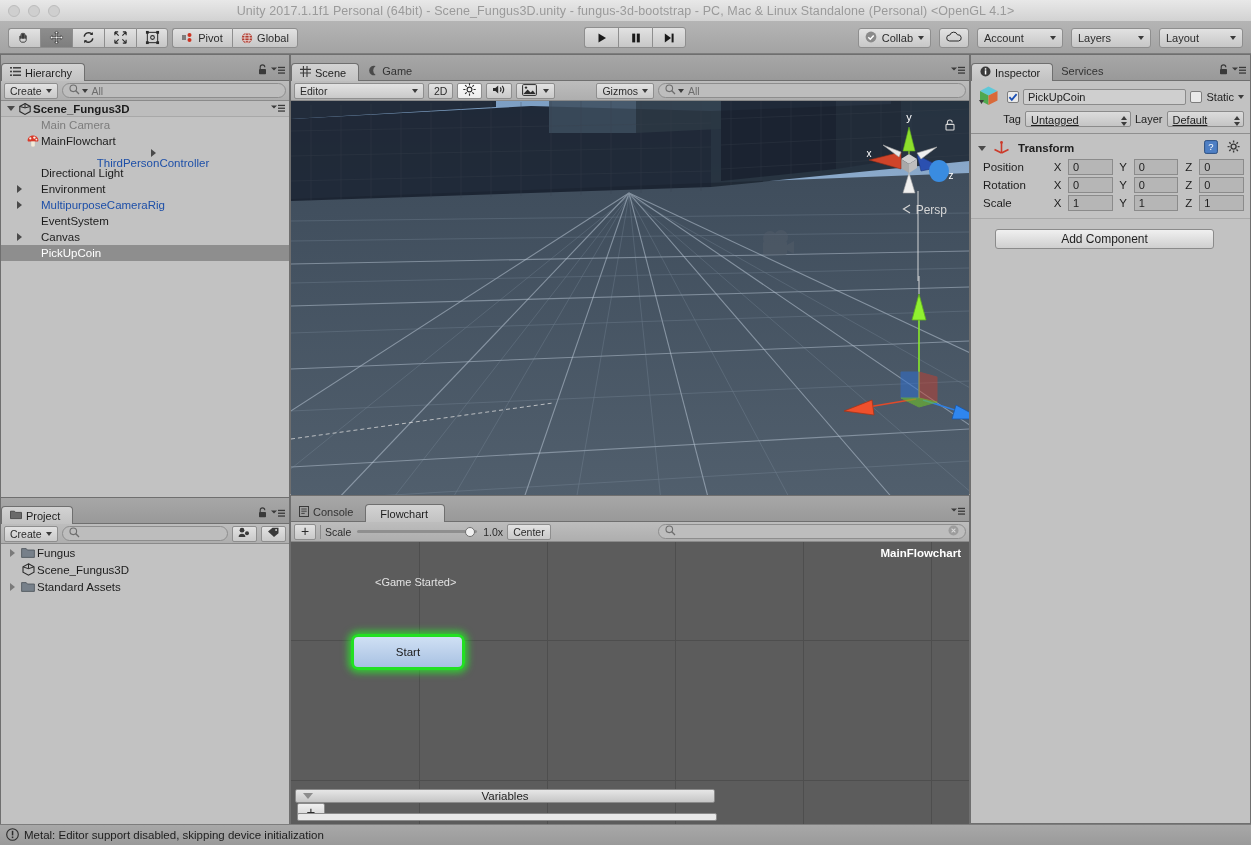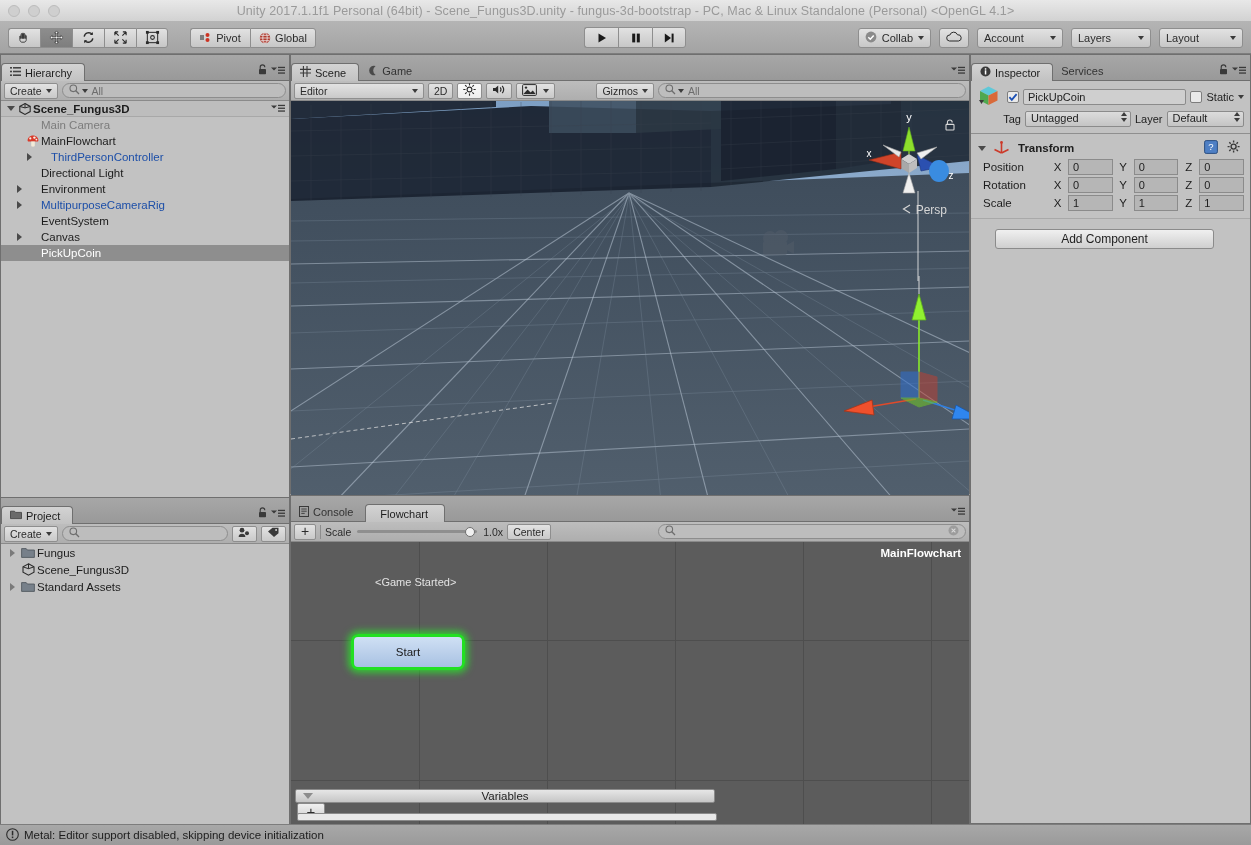--- a/index.html
+++ b/index.html
@@ -134,22 +134,22 @@
   .ibody { background: #c2c2c2; height: 730px; padding: 0; }
   .irow { display: flex; align-items: center; height: 18px; gap: 4px; }
   .ifield {
     height: 16px; background: #b6b6b6; border: 1px solid #8b8b8b;
     border-radius: 2px; display: flex; align-items: center;
     padding: 0 4px; font-size: 11px; color: #1d1d1d;
   }
   .ipopup {
     height: 16px; background: linear-gradient(to bottom, #dcdcdc, #c4c4c4);
     border: 1px solid #8b8b8b; border-radius: 2px;
-    display: flex; align-items: flex-start; justify-content: space-between;
-    padding: 0 3px 0 5px; font-size: 11px; color: #1d1d1d;
+    display: flex; align-items: flex-end; justify-content: space-between;
+    padding: 0 3px 0 5px; font-size: 11px; color: #1d1d1d; text-decoration: underline;
   }
   .upd { width: 0;height:0;border-left:3px solid transparent;border-right:3px solid transparent;border-bottom:4px solid #3c3c3c;}
   .dnd { width: 0;height:0;border-left:3px solid transparent;border-right:3px solid transparent;border-top:4px solid #3c3c3c;}
   .cbox { width: 12px; height: 12px; background: #e9e9e9; border: 1px solid #7d7d7d;
     border-radius: 2px; display: flex; align-items: center; justify-content: center; }
   .numfield { height: 16px; background: #b6b6b6; border: 1px solid #8b8b8b;
     display: flex; align-items: center; padding: 0 4px; font-size: 11px; color: #1d1d1d; flex: 1; }
   .addcomp {
     height: 20px; background: linear-gradient(to bottom, #f0f0f0, #cfcfcf);
     border: 1px solid #8b8b8b; border-radius: 3px;
@@ -257,21 +257,21 @@
               <circle cx="8" cy="8" r="2" fill="none" stroke="#2b2b2b" stroke-width="1.1"></circle>
               <rect x="1" y="1" width="3" height="3" fill="#2b2b2b"></rect>
               <rect x="12" y="1" width="3" height="3" fill="#2b2b2b"></rect>
               <rect x="1" y="12" width="3" height="3" fill="#2b2b2b"></rect>
               <rect x="12" y="12" width="3" height="3" fill="#2b2b2b"></rect>
             </svg>
         </span>
       </div>
     </div>
 
-    <div class="btngroup" style="margin-left:22px;justify-content:center;">
+    <div class="btngroup" style="margin-left:4px;justify-content:center;">
       <div class="tbtn" style="min-width:60px;">
         <span style="margin-right:4px;">
           <svg width="12" height="11" viewBox="0 0 12 11">
               <rect x="0" y="3" width="4" height="5" fill="#7d7d7d"></rect>
               <circle cx="7.5" cy="3" r="2" fill="#cc3322"></circle>
               <circle cx="7.5" cy="8" r="2" fill="#cc3322"></circle>
             </svg>
         </span>
         <span>Pivot</span>
       </div>
@@ -427,21 +427,21 @@
               <svg width="14" height="14" viewBox="0 0 14 14">
                 <path d="M1.6 6.4C1.6 3.6 3.9 1.4 7 1.4s5.4 2.2 5.4 5c0 .9-.7 1.2-1.6 1.2H3.2c-.9 0-1.6-.3-1.6-1.2z" fill="#d93a2a"></path>
                 <circle cx="4.3" cy="4.4" r="1.1" fill="#f5f0e8"></circle>
                 <circle cx="8.4" cy="3.6" r="1.2" fill="#f5f0e8"></circle>
                 <circle cx="10.4" cy="5.6" r="0.9" fill="#f5f0e8"></circle>
                 <path d="M5.2 7.6h3.6v3.9c0 .8-.8 1.2-1.8 1.2s-1.8-.4-1.8-1.2z" fill="#f2ead8"></path>
               </svg>
             </span>
             <span class="lbl">MainFlowchart</span>
           </div>
-          <div class="hrow" style="padding-left: 22px;">
+          <div class="hrow" style="padding-left: 16px; flex-direction: column;">
             <span class="tri">
               <span class="tri-r"></span>
             </span>
             <span class="ico"></span>
             <span class="lbl prefab">ThirdPersonController</span>
           </div>
           <div class="hrow" style="padding-left: 12px;">
             <span class="tri"></span>
             <span class="ico"></span>
             <span class="lbl">Directional Light</span>

